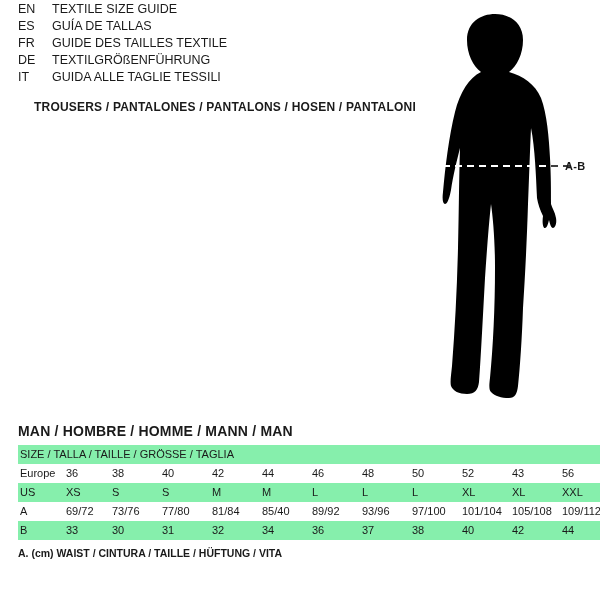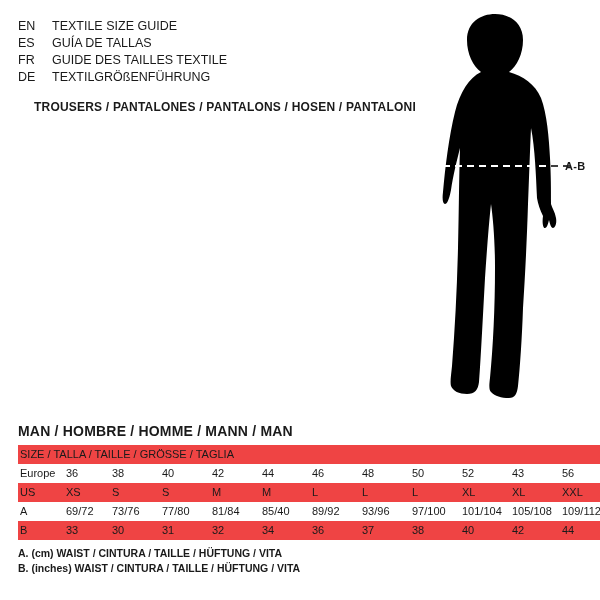--- a/index.html
+++ b/index.html
@@ -13,21 +13,21 @@
     font-family: "Liberation Sans", sans-serif;
     color: #1a1a1a;
     position: relative;
     overflow: hidden;
   }
   .page {
     position: relative;
     width: 600px;
     height: 444px;
     box-sizing: border-box;
-    padding: 18px 16px 10px 18px;
+    padding: 1px 16px 10px 18px;
   }
 
   
   .lang-list {
     width: 330px;
   }
   .lang-row {
     display: flex;
     align-items: baseline;
     font-size: 12.5px;
@@ -91,21 +91,21 @@
     font-size: 11px;
     table-layout: fixed;
   }
   table.size-table td {
     padding: 2px 2px 2px 2px;
     line-height: 15px;
     white-space: nowrap;
     overflow: visible;
   }
   table.size-table tr.shaded td {
-    background: #ef4444;
+    background: #86efac;
   }
   td.label-col {
     width: 88px;
   }
   td.val {
     width: 46px;
   }
 
   
   .footnotes {
@@ -132,20 +132,24 @@
       <span class="lang-code">ES</span>
       <span class="lang-text">GUÍA DE TALLAS</span>
     </div>
     <div class="lang-row">
       <span class="lang-code">FR</span>
       <span class="lang-text">GUIDE DES TAILLES TEXTILE</span>
     </div>
     <div class="lang-row">
       <span class="lang-code">DE</span>
       <span class="lang-text">TEXTILGRÖßENFÜHRUNG</span>
+    </div>
+    <div class="lang-row">
+      <span class="lang-code">IT</span>
+      <span class="lang-text">GUIDA ALLE TAGLIE TESSILI</span>
     </div>
   </div>
 
   <div class="section-title">TROUSERS / PANTALONES / PANTALONS / HOSEN / PANTALONI</div>
 
   <div class="figure">
     <svg width="190" height="400" viewBox="0 0 190 400">
       <path fill="#000000" d="
         M 62 32
         C 62 14, 76 6, 90 6
@@ -262,16 +266,15 @@
           <td class="val">40</td>
           <td class="val">42</td>
           <td class="val">44</td>
         </tr>
       </tbody>
     </table>
   </div>
 
   <div class="footnotes">
     <div>A. (cm) WAIST / CINTURA / TAILLE / HÜFTUNG / VITA</div>
-    <div>B. (inches) WAIST / CINTURA / TAILLE / HÜFTUNG / VITA</div>
   </div>
 
 </div>
 
 </body></html>

